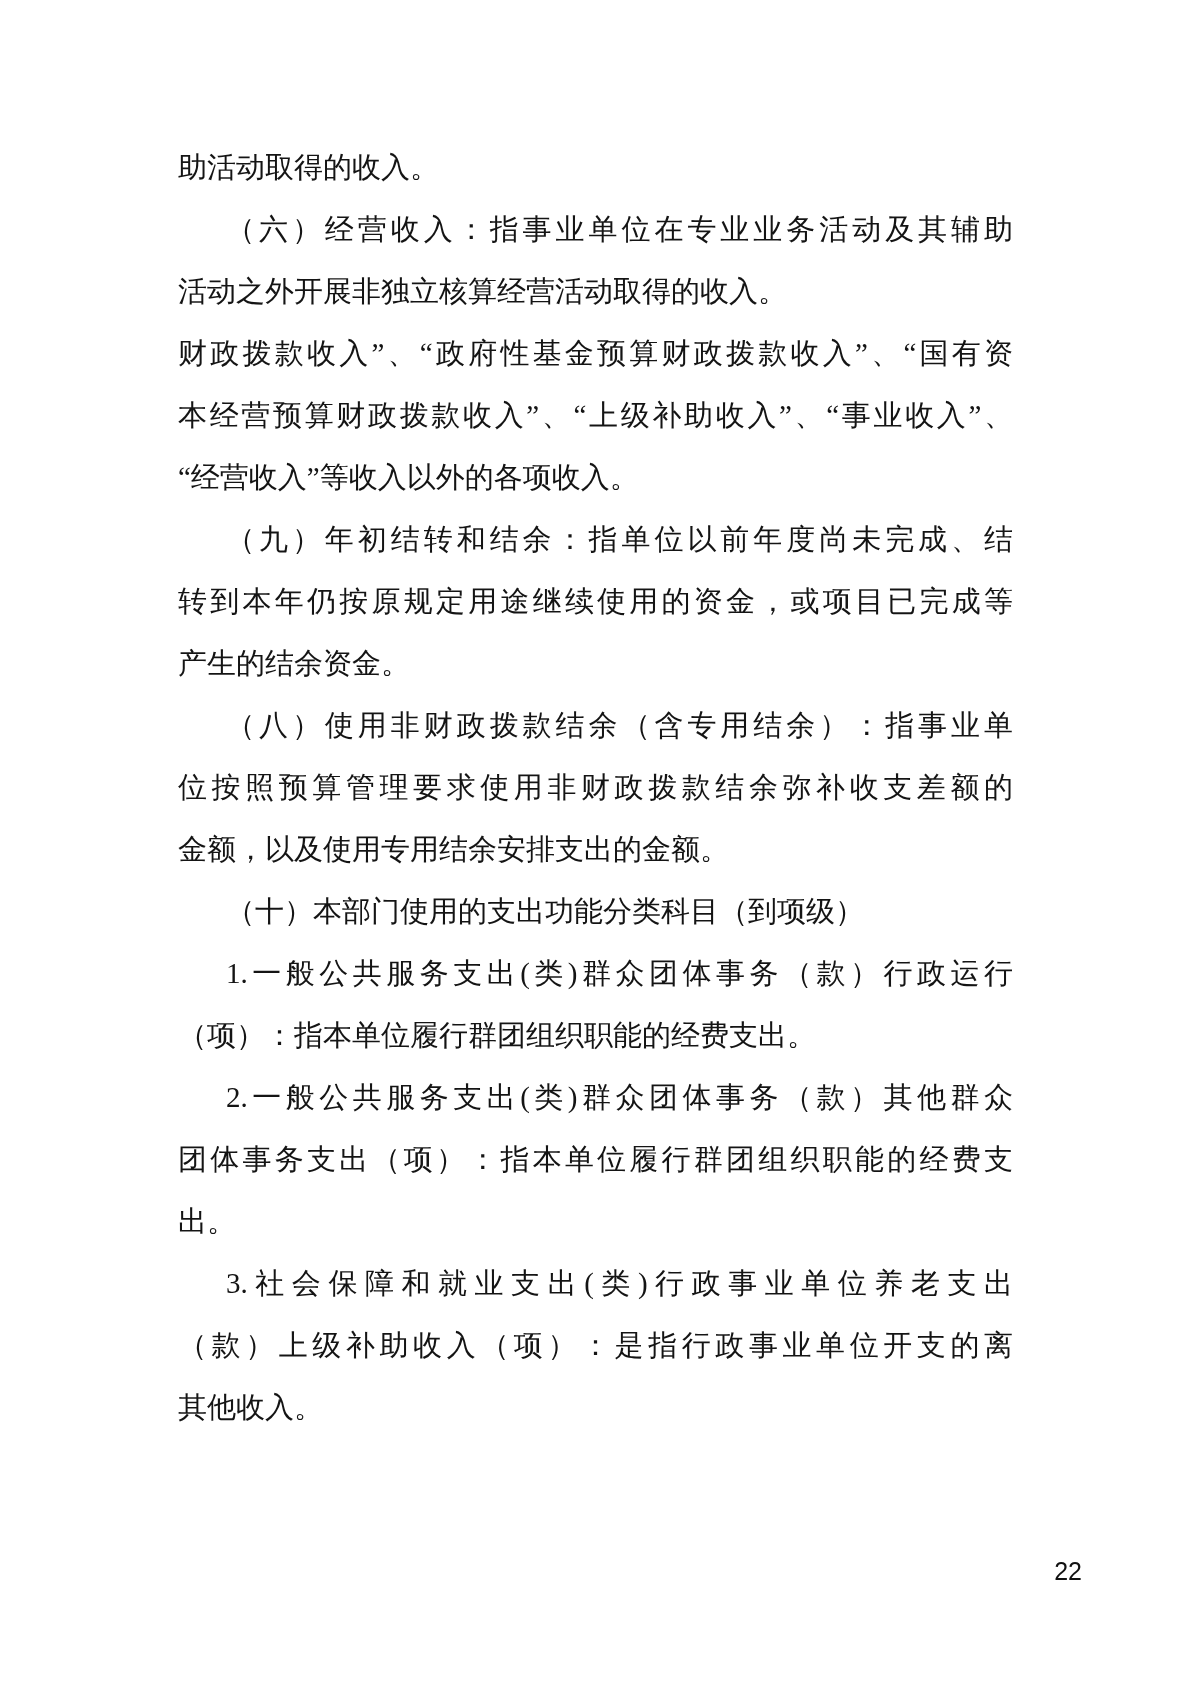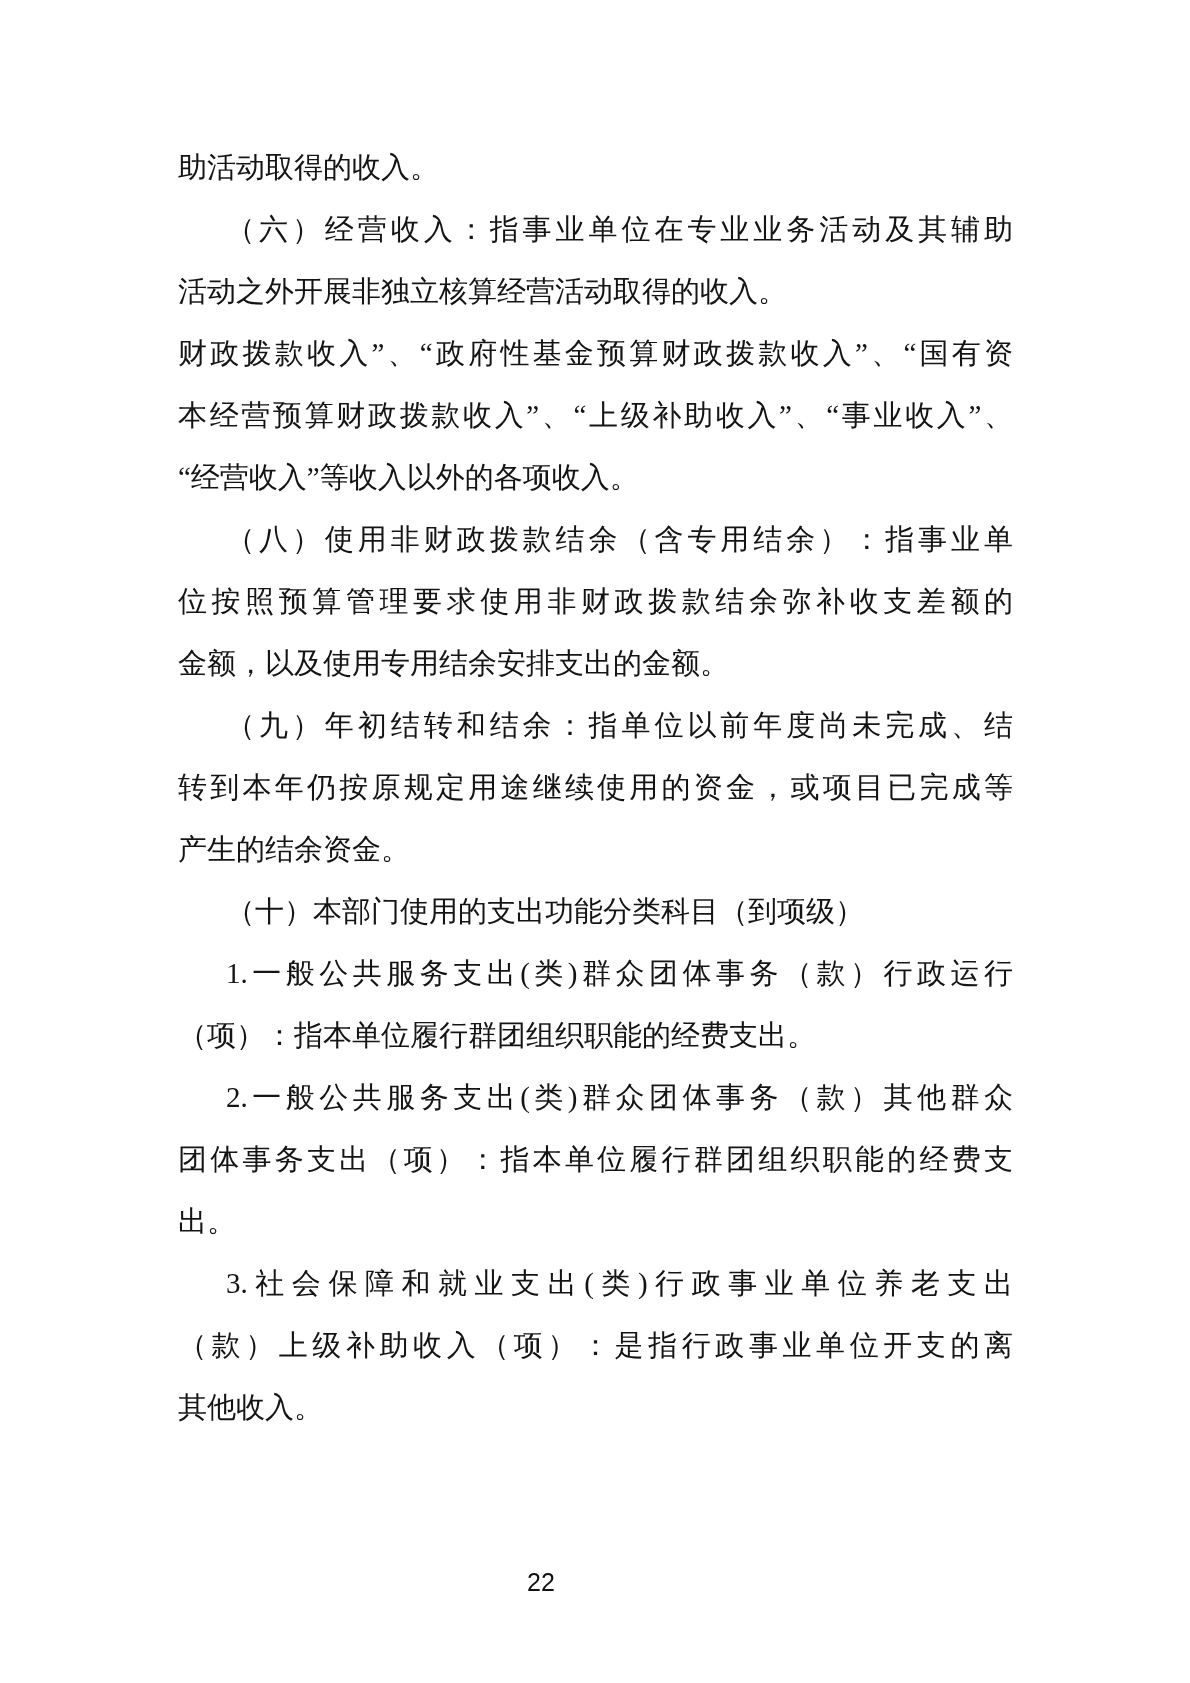--- a/index.html
+++ b/index.html
@@ -42,53 +42,52 @@
   .line.indented {
     text-indent: 48px;
   }
   .footer {
     position: absolute;
     top: 1553px;
     left: 0;
     width: 100%;
     height: 36px;
     line-height: 36px;
-    text-align: center;
+    text-align: right;
     font-family: "Liberation Sans", "DejaVu Sans", sans-serif;
     font-size: 25px;
     color: #111111;
-    margin-top: 11px;
   }
 </style>
 </head>
 <body>
 
 <div class="page">
   <div class="doc">
       <div class="paragraph">
         <div class="line last">助活动取得的收入。</div>
       </div>
       <div class="paragraph">
         <div class="line indented">（六）经营收入：指事业单位在专业业务活动及其辅助</div>
         <div class="line last">活动之外开展非独立核算经营活动取得的收入。</div>
       </div>
       <div class="paragraph">
         <div class="line">财政拨款收入”、“政府性基金预算财政拨款收入”、“国有资</div>
         <div class="line">本经营预算财政拨款收入”、“上级补助收入”、“事业收入”、</div>
         <div class="line last">“经营收入”等收入以外的各项收入。</div>
       </div>
       <div class="paragraph">
+        <div class="line indented">（九）年初结转和结余：指单位以前年度尚未完成、结</div>
+        <div class="line">转到本年仍按原规定用途继续使用的资金，或项目已完成等</div>
+        <div class="line last">产生的结余资金。</div>
+      </div>
+      <div class="paragraph">
         <div class="line indented">（八）使用非财政拨款结余（含专用结余）：指事业单</div>
         <div class="line">位按照预算管理要求使用非财政拨款结余弥补收支差额的</div>
         <div class="line last">金额，以及使用专用结余安排支出的金额。</div>
-      </div>
-      <div class="paragraph">
-        <div class="line indented">（九）年初结转和结余：指单位以前年度尚未完成、结</div>
-        <div class="line">转到本年仍按原规定用途继续使用的资金，或项目已完成等</div>
-        <div class="line last">产生的结余资金。</div>
       </div>
       <div class="paragraph">
         <div class="line last indented">（十）本部门使用的支出功能分类科目（到项级）</div>
       </div>
       <div class="paragraph">
         <div class="line indented">1.一般公共服务支出(类)群众团体事务（款）行政运行</div>
         <div class="line last">（项）：指本单位履行群团组织职能的经费支出。</div>
       </div>
       <div class="paragraph">
         <div class="line indented">2.一般公共服务支出(类)群众团体事务（款）其他群众</div>

